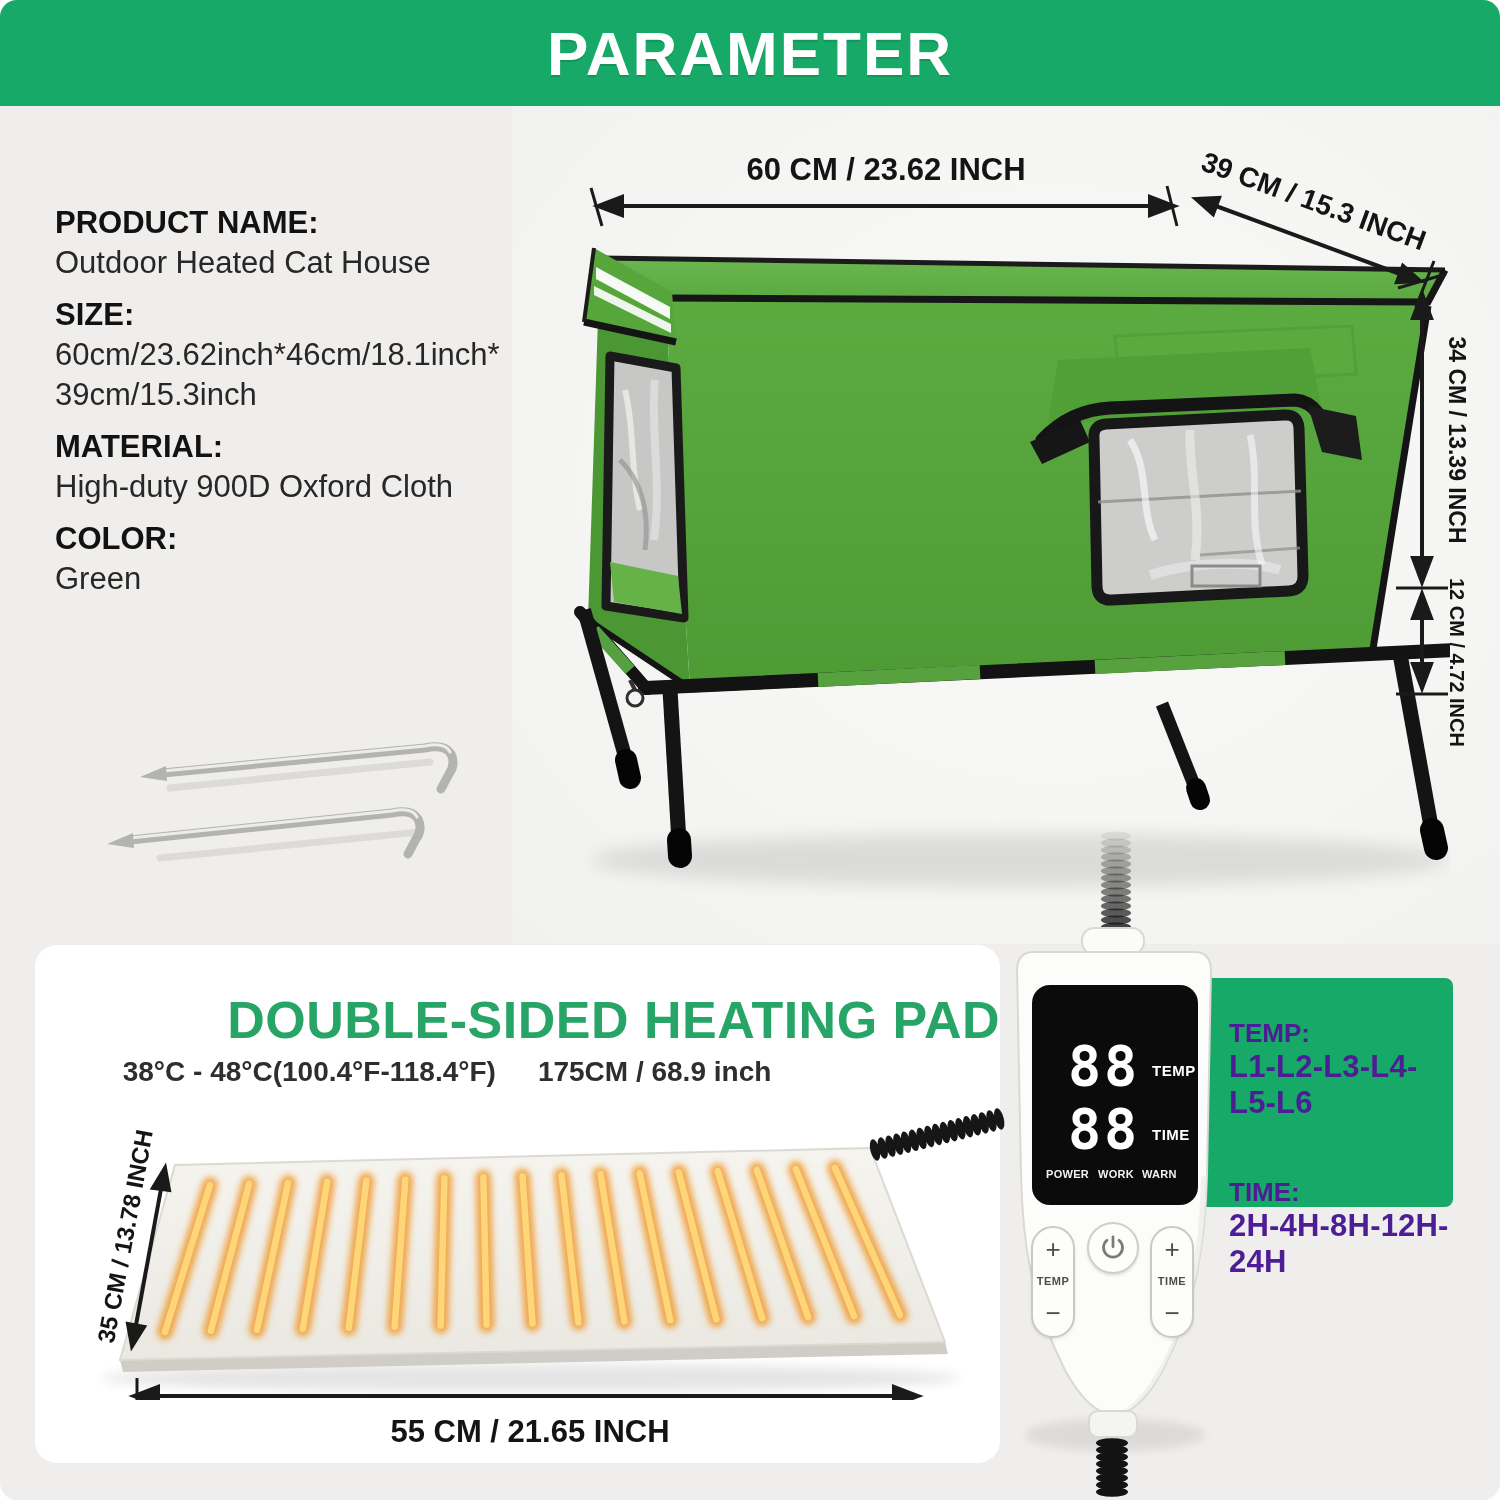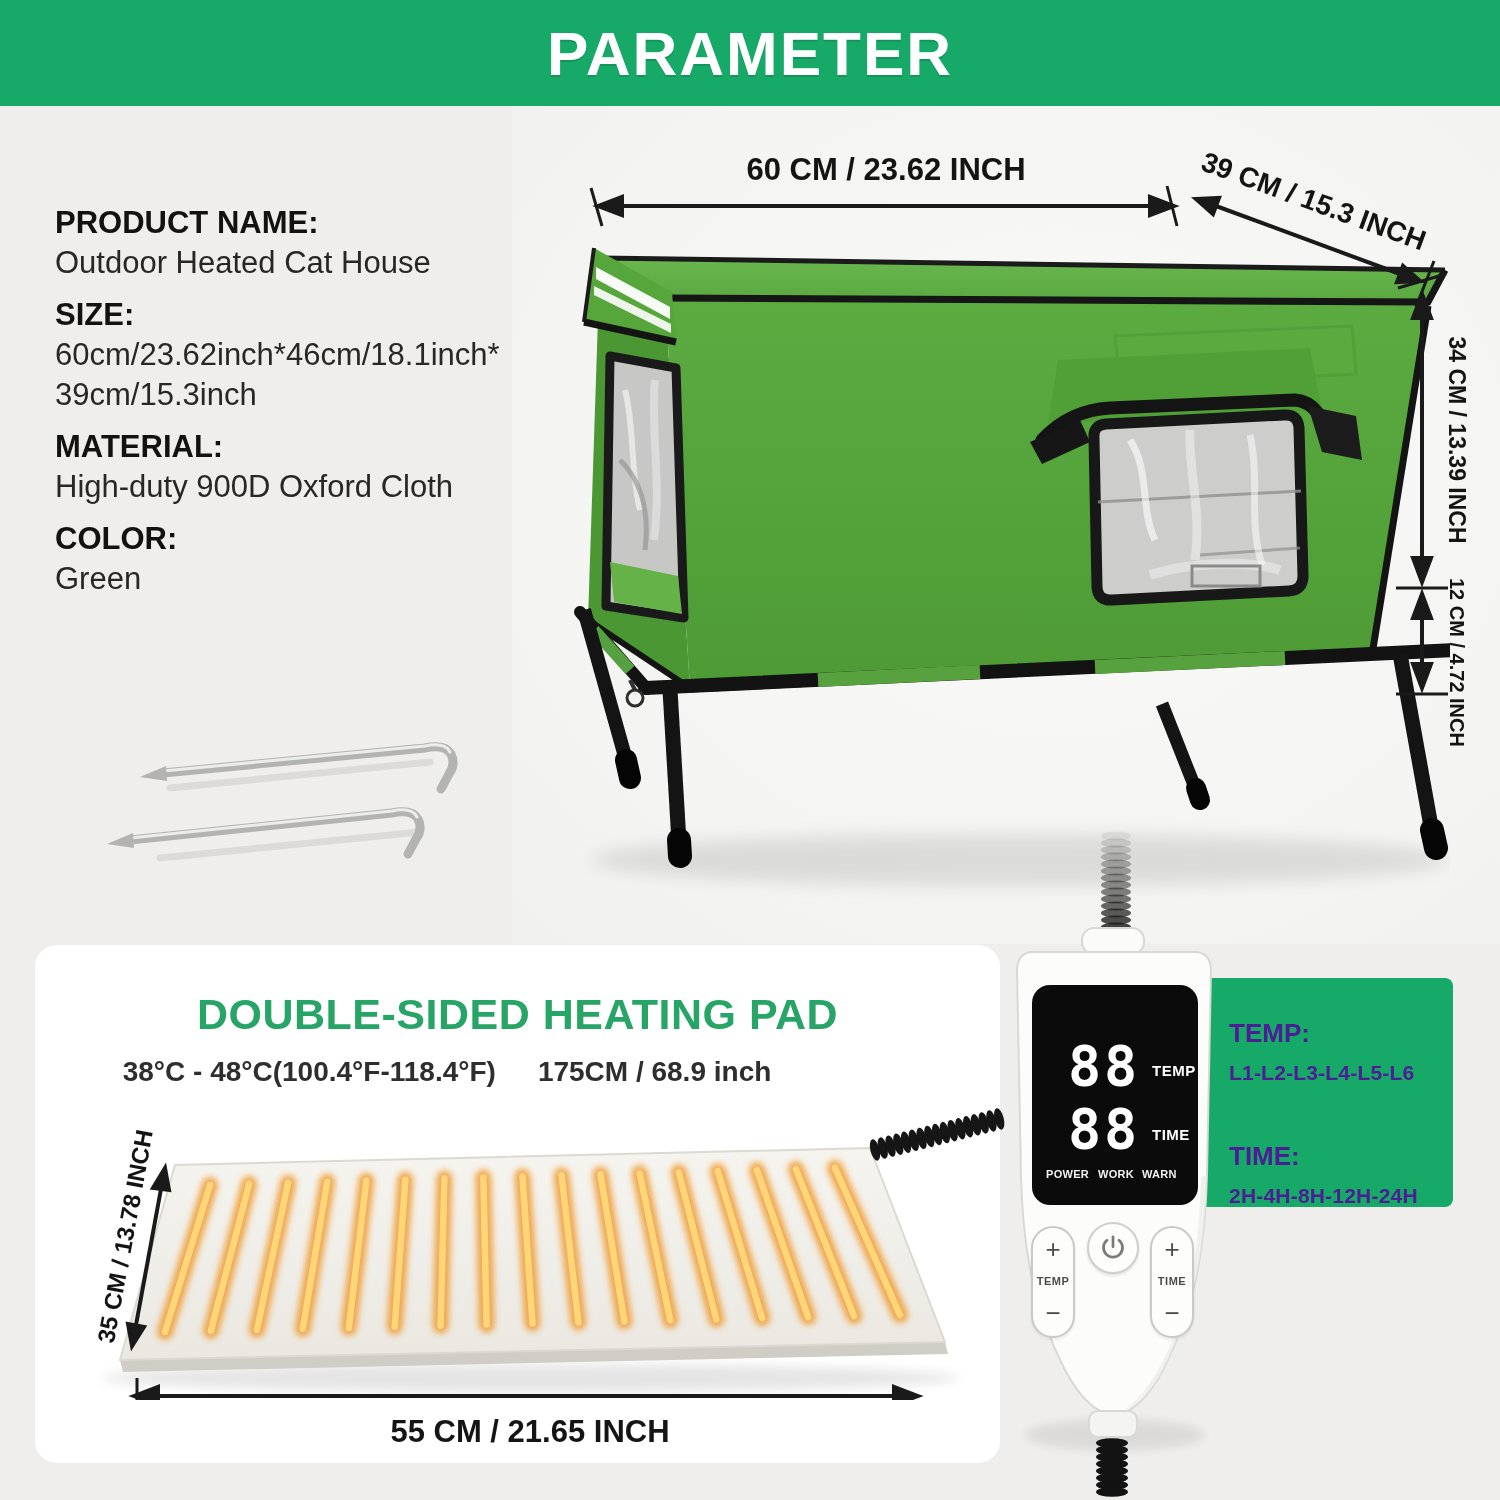--- a/index.html
+++ b/index.html
@@ -1,41 +1,41 @@
 <!DOCTYPE html>
 <html><head>
 <meta charset="utf-8">
 <style>
   html,body{margin:0;padding:0;}
   .page{position:relative;width:1500px;height:1500px;background:#efeeec;overflow:hidden;
-        font-family:"Liberation Sans",sans-serif;color:#161616;}
+        font-family:"Liberation Sans",sans-serif;color:#161616;border-radius:17px;}
   .abs{position:absolute;}
   .nowrap{white-space:nowrap;}
   
   .banner{left:0;top:0;width:1500px;height:106px;background:#17a968;display:flex;align-items:center;justify-content:center;}
   .banner-title{color:#ffffff;font-size:62px;font-weight:800;letter-spacing:2px;text-shadow:0 2px 0 rgba(0,0,0,.12);}
   
   .photo-zone{left:512px;top:106px;width:988px;height:838px;
       background:radial-gradient(ellipse at 55% 45%, #fafaf8 0%, #f5f5f3 55%, #f1f1ef 100%);}
   
   .specs{left:55px;top:203px;width:480px;}
   .spec{margin-bottom:12px;}
   .spec-label{font-size:31px;font-weight:800;line-height:40px;color:#121212;}
   .spec-value{font-size:31px;font-weight:400;line-height:40px;color:#272727;margin-top:0;}
   
   .dim-label{font-weight:800;color:#141414;}
   
   .pad-panel{left:35px;top:945px;width:965px;height:518px;background:#ffffff;border-radius:22px;}
-  .pad-title{left:35px;top:990px;width:965px;text-align:center;font-size:43px;font-weight:800;color:#27a567;letter-spacing:.5px;}
+  .pad-title{left:35px;top:990px;width:965px;text-align:right;font-size:52px;font-weight:800;color:#27a567;letter-spacing:.5px;}
   .pad-subtitle{left:35px;top:1056px;width:824px;display:flex;justify-content:center;gap:42px;font-size:28px;font-weight:700;color:#2e2e2e;}
   
   .info-panel{left:1185px;top:978px;width:268px;height:229px;background:#17a968;border-radius:8px;
       box-sizing:border-box;padding:40px 0 0 44px;color:#4c1d95;}
   .info-h{font-size:26px;font-weight:800;}
-  .info-v{font-size:21px;font-weight:800;margin-top:12px;letter-spacing:.2px;}
+  .info-v{font-size:31px;font-weight:800;letter-spacing:.2px;}
   .info-gap{margin-top:56px;}
   
   .lcd-digits{width:96px;text-align:center;font-family:"DejaVu Sans Mono",monospace;font-weight:800;
       font-size:55px;line-height:54px;color:#ffffff;letter-spacing:3px;}
   .lcd-side{font-size:15px;font-weight:700;color:#ffffff;letter-spacing:.5px;}
   .lcd-status{font-size:11px;font-weight:700;color:#f2f2f2;letter-spacing:.3px;}
   
   .pill{width:44px;height:112px;background:#fdfdfc;border:2px solid #c9c9c5;border-radius:22px;
       box-sizing:border-box;display:flex;flex-direction:column;align-items:center;justify-content:space-between;
       padding:8px 0 10px 0;color:#4c4c4a;box-shadow:0 2px 3px rgba(0,0,0,.08);}

